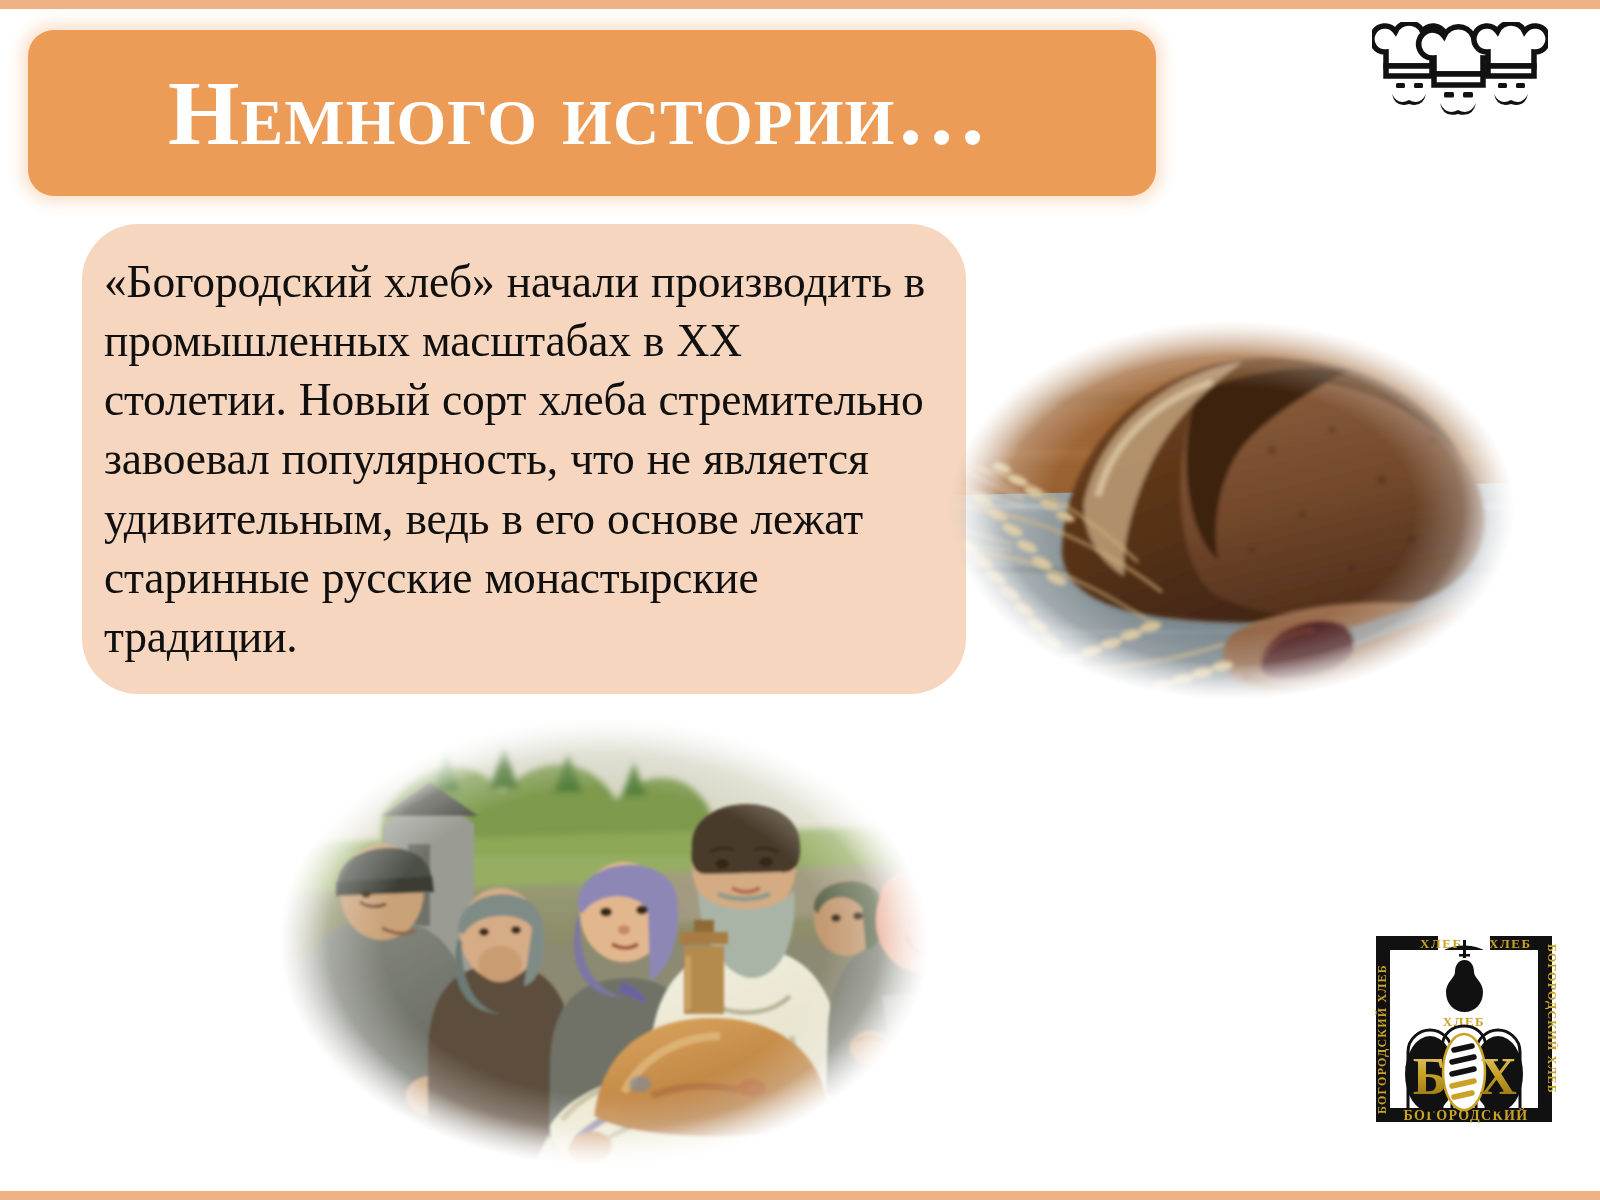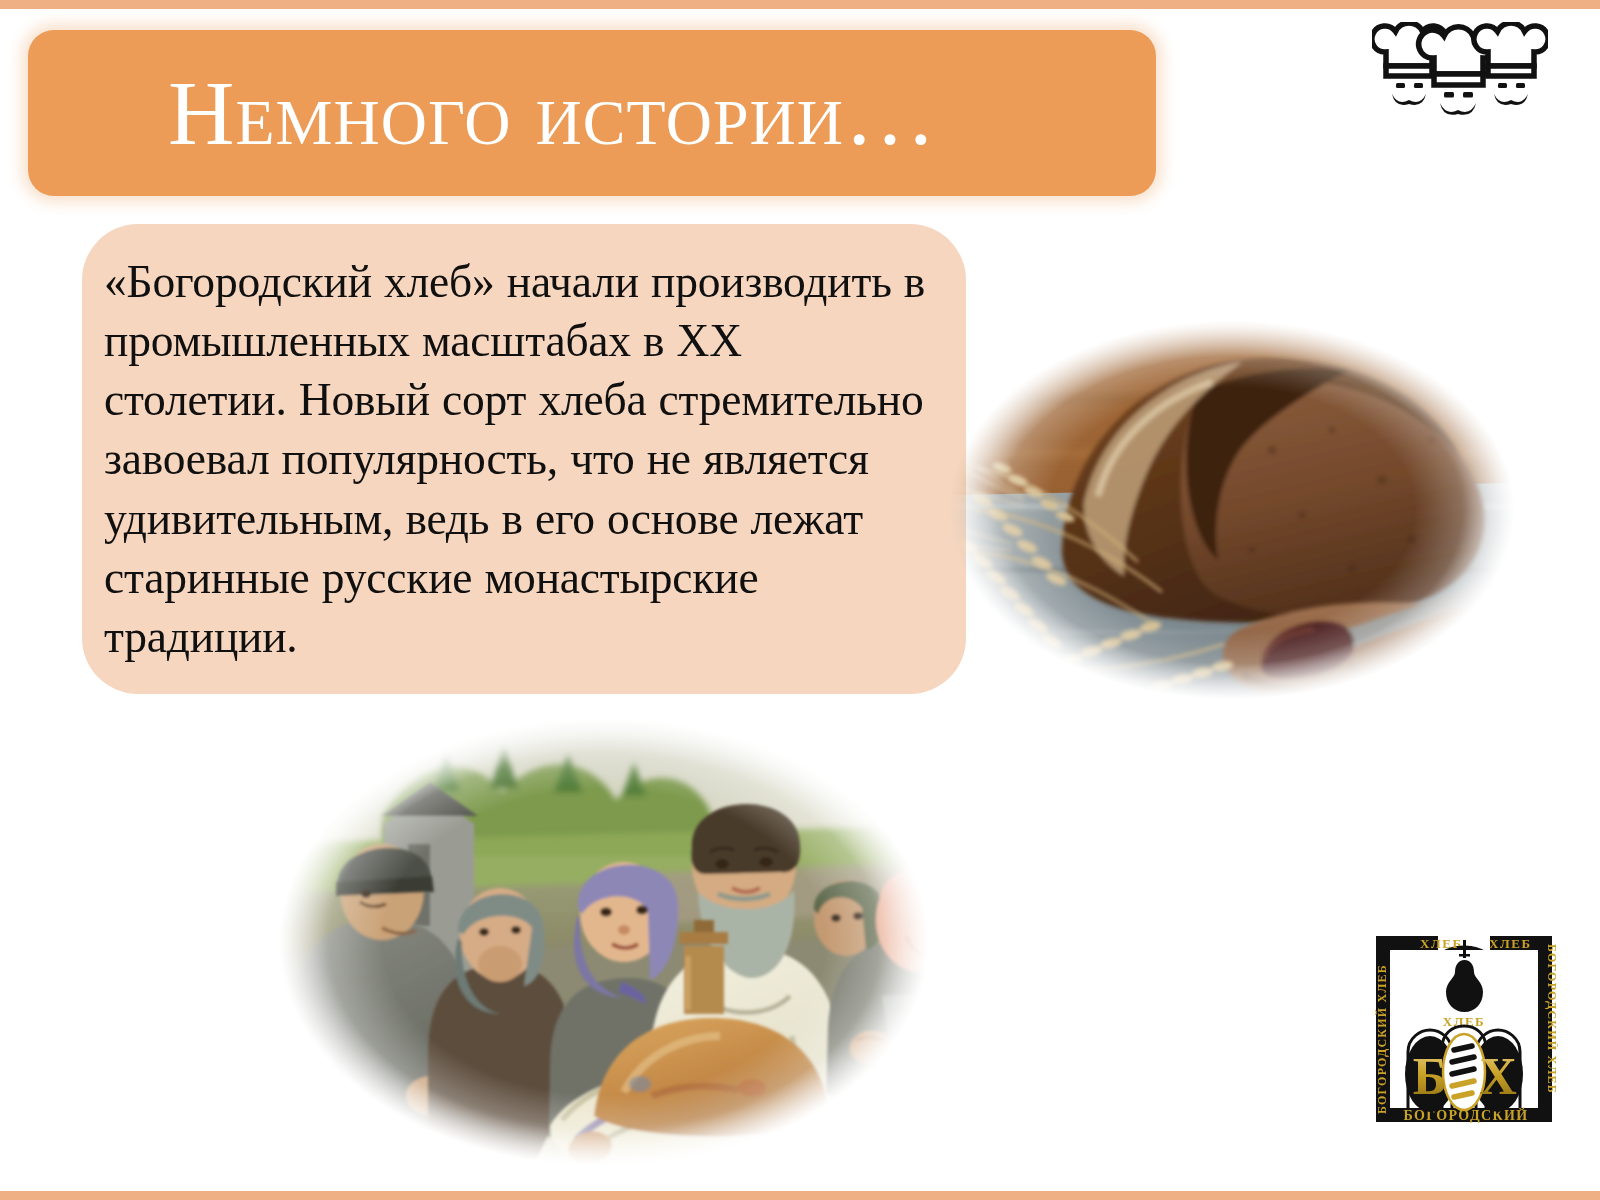--- a/index.html
+++ b/index.html
@@ -21,21 +21,21 @@
   .title-banner{
     position:absolute;left:28px;top:30px;width:1128px;height:166px;
     background:#ec9c57;border-radius:26px;
     box-shadow:0 0 14px 7px rgba(236,156,87,0.28);
     display:flex;align-items:center;
   }
   .title-text{
     margin-left:140px;
     color:#ffffff;
     font-family:"Liberation Serif",serif;
-    font-weight:normal;
+    font-weight:bold;
     font-size:92px;
     line-height:1.0;
     font-variant:small-caps;
     letter-spacing:1px;
     white-space:nowrap;
   }
 
   
   .chef-hats{position:absolute;left:1372px;top:22px;width:176px;height:96px;}
 

